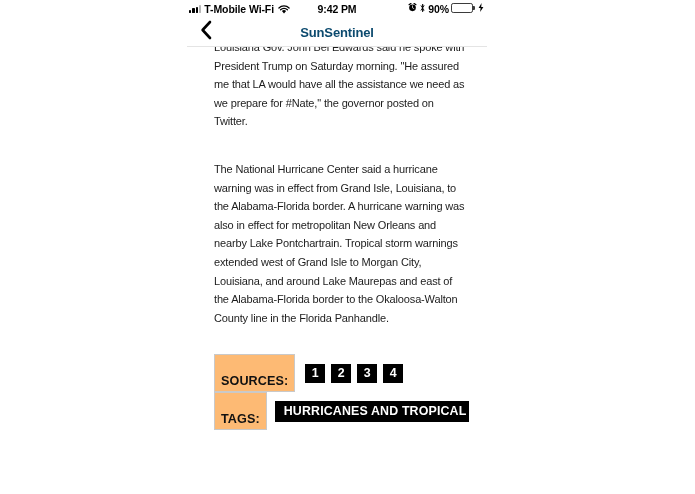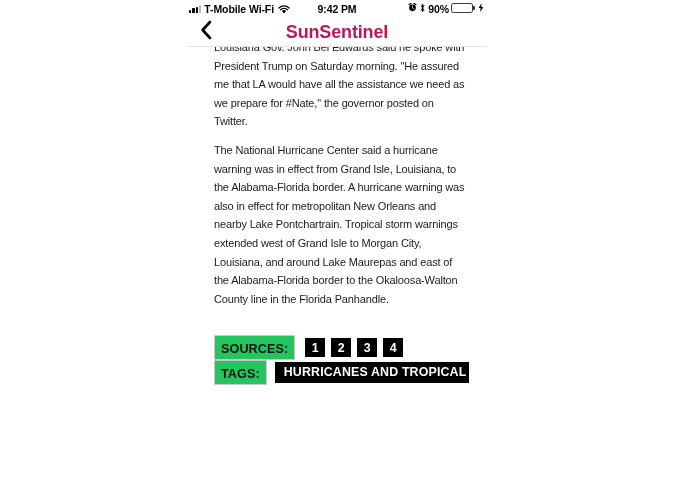--- a/index.html
+++ b/index.html
@@ -123,23 +123,23 @@
     top: 50%;
     transform: translateY(-50%);
     width: 22px;
     height: 22px;
     display: flex;
     align-items: center;
     justify-content: center;
     cursor: pointer;
   }
   .nav-title {
-    font-size: 18px;
-    font-weight: bold;
-    color: #be185d;
+    font-size: 13px;
+    font-weight: bold;
+    color: #0c4a6e;
     letter-spacing: -0.15px;
   }
 
   
   .article {
     position: relative;
     padding: 0 18px 0 27px;
     overflow: hidden;
     height: 446px;
   }
@@ -147,37 +147,37 @@
     font-size: 11px;
     line-height: 18.6px;
     color: #1c1c1c;
     margin: 0;
     letter-spacing: -0.15px;
   }
   .para.first {
     margin-top: -9px;   
   }
   .para + .para {
-    margin-top: 10px;
+    margin-top: 29px;
   }
 
   
   .meta-row {
     display: flex;
     align-items: center;
     margin-top: 27px;
   }
   .meta-label {
     border: 1px solid #c9c9c9;
     font-size: 12.6px;
     font-weight: bold;
     color: #111;
-    padding: 7px 6px 3px 6px;
+    padding: 20px 6px 3px 6px;
     letter-spacing: 0.1px;
-    background: #22c55e;
+    background: #fdba74;
     line-height: 13px;
   }
   .src-list {
     display: flex;
     gap: 6px;
     margin-left: 10px;
   }
   .src-btn {
     background: #000;
     color: #fff;

